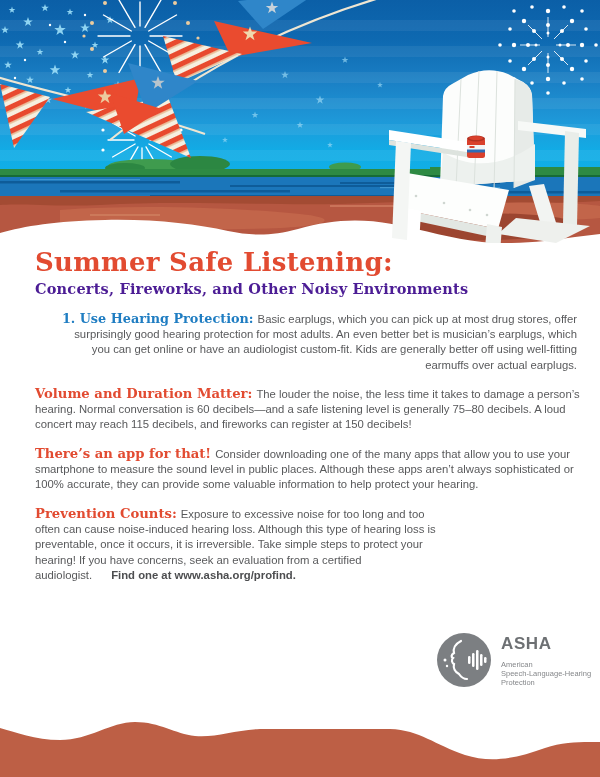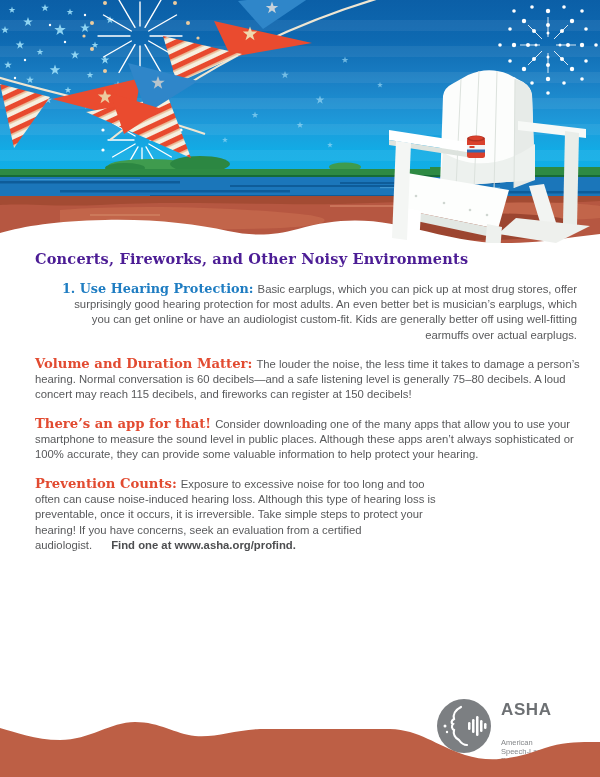--- a/index.html
+++ b/index.html
@@ -15,24 +15,24 @@
   .intro{margin:17px 0 0;}
   .tips{margin:13px 0 0 25px;width:517px;}
   .tip{margin:0 0 13px;text-align:right;}
   .tip-label{font-family:"DejaVu Serif",serif;font-weight:bold;color:#1f7dc2;
              font-size:12.8px;margin-right:4px;}
   .sec{margin:0 0 13.5px;}
   .sec-label{font-family:"DejaVu Serif",serif;font-weight:bold;color:#e24b31;
              font-size:13.2px;margin-right:4px;}
   .sec.prevention{width:405px;margin-bottom:0;}
   .cta{font-weight:bold;color:#4d4e50;margin-left:19px;}
-  .logo{position:absolute;left:436px;top:698px;display:flex;gap:9px;align-items:flex-start;}
+  .logo{position:absolute;left:436px;top:632px;display:flex;gap:9px;align-items:flex-start;}
   .logo-text{padding-top:3px;}
   .logo-acronym{font-size:17px;font-weight:bold;color:#6d7073;letter-spacing:.6px;line-height:17px;}
-  .logo-org{font-size:7.5px;color:#85878a;line-height:9px;margin-top:20px;}
+  .logo-org{font-size:7.5px;color:#85878a;line-height:9px;margin-top:8px;}
   .footer-wave{position:absolute;bottom:0;left:0;display:block;}
 </style>
 </head>
 <body>
 
 <div class="page">
 
   <svg class="hero" width="600" height="243" viewBox="0 0 600 243">
     <defs>
       <linearGradient id="skyGrad" x1="0" y1="0" x2="0" y2="1">
@@ -308,20 +308,21 @@
       <polygon points="214,21 312,43 231,57" fill="#ea4b2f"></polygon>
       <use href="#st" transform="translate(250,34) scale(1.5)" fill="#f0d9ae"></use>
       <polygon points="163,36 242,54 177,83" fill="url(#stripes)"></polygon>
       <polygon points="128,63 198,81 147,113" fill="#2f86c9"></polygon>
       <use href="#st" transform="translate(158,83) scale(1.4)" fill="#b9c4cc"></use>
       <polygon points="110,93 162,109 124,134" fill="#ea4b2f"></polygon>
     </g>
   </svg>
 
   <div class="content">
+    <h1 class="title">Summer Safe Listening:</h1>
     <h2 class="subtitle">Concerts, Fireworks, and Other Noisy Environments</h2>
 
 
     <div class="tips">
       <p class="body-text tip"><b class="tip-label">1. Use Hearing Protection:</b><span>Basic earplugs, which you can pick up at most drug stores, offer surprisingly good hearing protection for most adults. An even better bet is musician’s earplugs, which you can get online or have an audiologist custom-fit. Kids are generally better off using well-fitting earmuffs over actual earplugs.</span></p>
     </div>
 
     <p class="body-text sec"><b class="sec-label">Volume and Duration Matter:</b><span>The louder the noise, the less time it takes to damage a person’s hearing. Normal conversation is 60 decibels—and a safe listening level is generally 75–80 decibels. A loud concert may reach 115 decibels, and fireworks can register at 150 decibels!</span></p>
 
     <p class="body-text sec"><b class="sec-label">There’s an app for that!</b><span>Consider downloading one of the many apps that allow you to use your smartphone to measure the sound level in public places. Although these apps aren’t always sophisticated or 100% accurate, they can provide some valuable information to help protect your hearing.</span></p>

